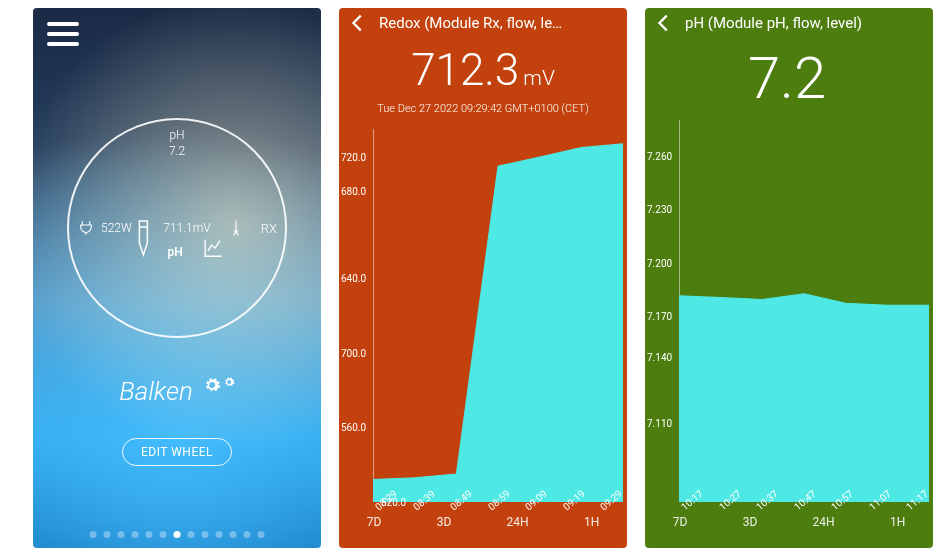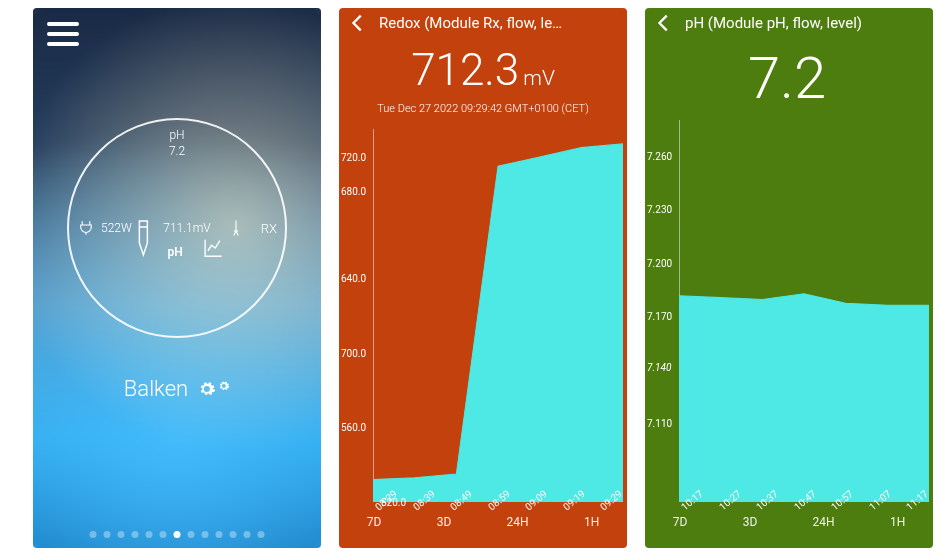--- a/index.html
+++ b/index.html
@@ -62,22 +62,23 @@
   }
   .wheel .top   { top:8px; left:50%; transform:translateX(-50%); }
   .wheel .left  { top:50%; left:8px; transform:translateY(-50%); flex-direction:row; gap:6px;justify-content:space-between;}
   .wheel .right { top:50%; right:8px; transform:translateY(-50%); flex-direction:row; gap:16px;}
   .wheel .center{ top:55%; left:50%; transform:translate(-50%,-50%); flex-direction:row; gap:10px; align-items:flex-end;}
   .wheel-icon {
     width:18px;height:18px; stroke:#fff; stroke-width:1.5; fill:none;
   }
   .home-title {
     position:absolute; top:368px; left:50%; transform:translateX(-50%);
-    font-size:22px; font-weight:300; display:flex; align-items:center; gap:10px;
-    z-index:2;
+    font-size:26px; font-weight:300; display:flex; align-items:flex-start; gap:10px;
+    z-index:2;
+    font-style:italic;
   }
   .gear-group { display:flex; gap:2px; }
   .editwheel {
     position:absolute; top:430px; left:50%; transform:translateX(-50%);
     border:1.5px solid rgba(255,255,255,0.9);
     border-radius:20px;
     padding:6px 18px;
     font-size:12px; letter-spacing:0.5px;
     z-index:2;
     cursor:pointer;
@@ -181,20 +182,23 @@
     <span class="gear-group">
       <svg width="18" height="18" viewBox="0 0 24 24" fill="#fff">
         <path d="M12 8a4 4 0 100 8 4 4 0 000-8zm9 4l2 1-1 3-2-.5-1.5 1.5.5 2-3 1-1-2h-2l-1 2-3-1 .5-2L7 16.5 5 17l-1-3 2-1v-2l-2-1 1-3 2 .5L8.5 6 8 4l3-1 1 2h2l1-2 3 1-.5 2L19 7.5l2-.5 1 3-2 1v2z"></path>
       </svg>
       <svg width="12" height="12" viewBox="0 0 24 24" fill="#fff">
         <path d="M12 8a4 4 0 100 8 4 4 0 000-8zm9 4l2 1-1 3-2-.5-1.5 1.5.5 2-3 1-1-2h-2l-1 2-3-1 .5-2L7 16.5 5 17l-1-3 2-1v-2l-2-1 1-3 2 .5L8.5 6 8 4l3-1 1 2h2l1-2 3 1-.5 2L19 7.5l2-.5 1 3-2 1v2z"></path>
       </svg>
     </span>
   </div>
 
+  <div class="editwheel">
+    <span>EDIT WHEEL</span>
+  </div>
 
   <div class="dots" id="home-dots">
       <span></span>
       <span></span>
       <span></span>
       <span></span>
       <span></span>
       <span></span>
       <span class="active"></span>
       <span></span>
@@ -259,21 +263,21 @@
     <span>pH (Module pH, flow, level)</span>
   </div>
   <div class="ch-value-row">
     <span class="ch-value-big" style="font-size:58px">7.2</span>
     <span class="ch-unit"></span>
   </div>
 
   <div class="chart-area">
     <div id="ph-yticks">
         <div class="y-tick" style="top: 311.45px;">7.110</div>
-        <div class="y-tick" style="top: 255px; font-style: italic;">7.140</div>
+        <div class="y-tick" style="top: 245px;">7.140</div>
         <div class="y-tick" style="top: 204.35px;">7.170</div>
         <div class="y-tick" style="top: 150.8px;">7.200</div>
         <div class="y-tick" style="top: 97.25px;">7.230</div>
         <div class="y-tick" style="top: 43.7px;">7.260</div>
       </div>
     <svg class="plot" id="ph-plot" viewBox="0 0 260 340" preserveAspectRatio="none">
         <line class="axis-line" x1="0" y1="0" x2="0" y2="340"></line>
         <line class="axis-line" x1="0" y1="340" x2="260" y2="340"></line>
         <path d="M0,340 L0,156.40000000000074 L43.33333333333333,158.0999999999998 L86.66666666666666,159.80000000000038 L130,154.7000000000002 L173.33333333333331,163.2 L216.66666666666669,164.90000000000057 L260,164.90000000000057 L260,340 Z" class="fill-area"></path>
       </svg>

